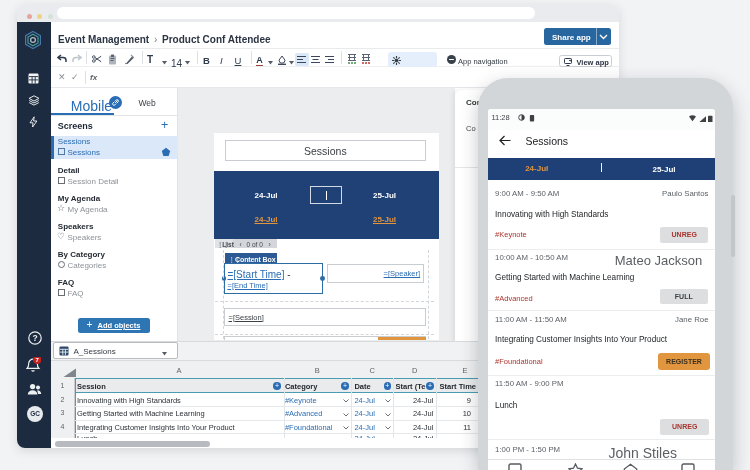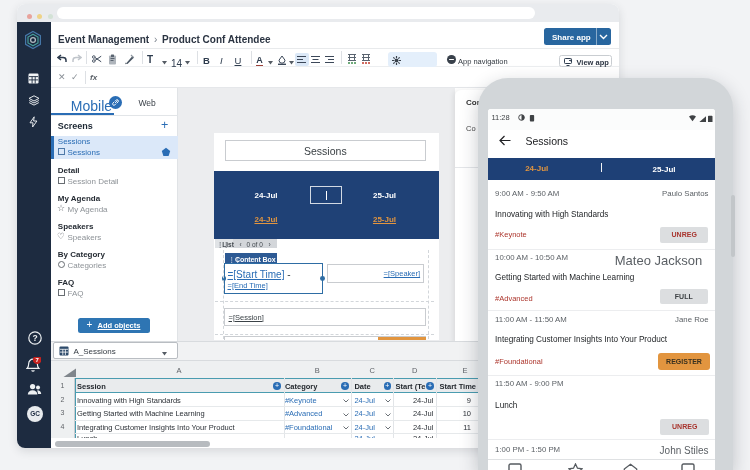--- a/index.html
+++ b/index.html
@@ -411,21 +411,21 @@
     <div class="a" style="left:7.6px;top:248.3px;font-size:7.5px;color:#ac352c;">#Foundational</div>
     <div class="a" style="left:170.5px;top:244.3px;width:52px;height:17px;background:#e2953f;border-radius:3px;text-align:center;font-size:7px;font-weight:700;color:#38301f;line-height:17px;">REGISTER</div>
     <div class="a" style="left:0;top:266.8px;width:227px;height:1px;background:#ecedef;"></div>
 
     <div class="a" style="left:7.6px;top:270.6px;font-size:7.8px;color:#5a5f64;">11:50 AM - 9:00 PM</div>
     <div class="a" style="left:7.6px;top:292.8px;font-size:8.2px;color:#1d2023;">Lunch</div>
     <div class="a" style="left:172.4px;top:310.8px;width:49.6px;height:15.1px;background:#dcdee0;border-radius:2px;text-align:center;font-size:7px;font-weight:700;color:#a8342d;line-height:15.1px;">UNREG</div>
     <div class="a" style="left:0;top:330.2px;width:227px;height:1px;background:#ecedef;"></div>
 
     <div class="a" style="left:7.6px;top:336px;font-size:7.8px;color:#5a5f64;">1:00 PM - 1:50 PM</div>
-    <div class="a" style="left:121px;top:336px;width:100px;text-align:right;font-size:10px;color:#5a5f64;">John Stiles</div>
+    <div class="a" style="left:121px;top:336px;width:100px;text-align:left;font-size:14px;color:#5a5f64;">John Stiles</div>
     <div class="a" style="left:0;top:350.3px;width:227px;height:1px;background:#dfe1e3;"></div>
     <svg class="a" style="left:20.6px;top:354.6px;" width="14" height="14" viewBox="0 0 14 14">
           <rect x="1" y="1" width="12" height="12" rx="1.5" stroke="#565b60" stroke-width="1.4" fill="none"></rect>
         </svg>
     <svg class="a" style="left:80.6px;top:354.6px;" width="15" height="14" viewBox="0 0 15 14">
           <path d="M7.5 1l2 4.2 4.5.6-3.3 3.1.8 4.5-4-2.2-4 2.2.8-4.5L1 5.8l4.5-.6z" stroke="#565b60" stroke-width="1.3" fill="none"></path>
         </svg>
     <svg class="a" style="left:135.7px;top:354.6px;" width="15" height="14" viewBox="0 0 15 14">
           <path d="M7.5 1.2L13.7 6v6.8H1.3V6z" stroke="#565b60" stroke-width="1.3" fill="none"></path>
         </svg>

